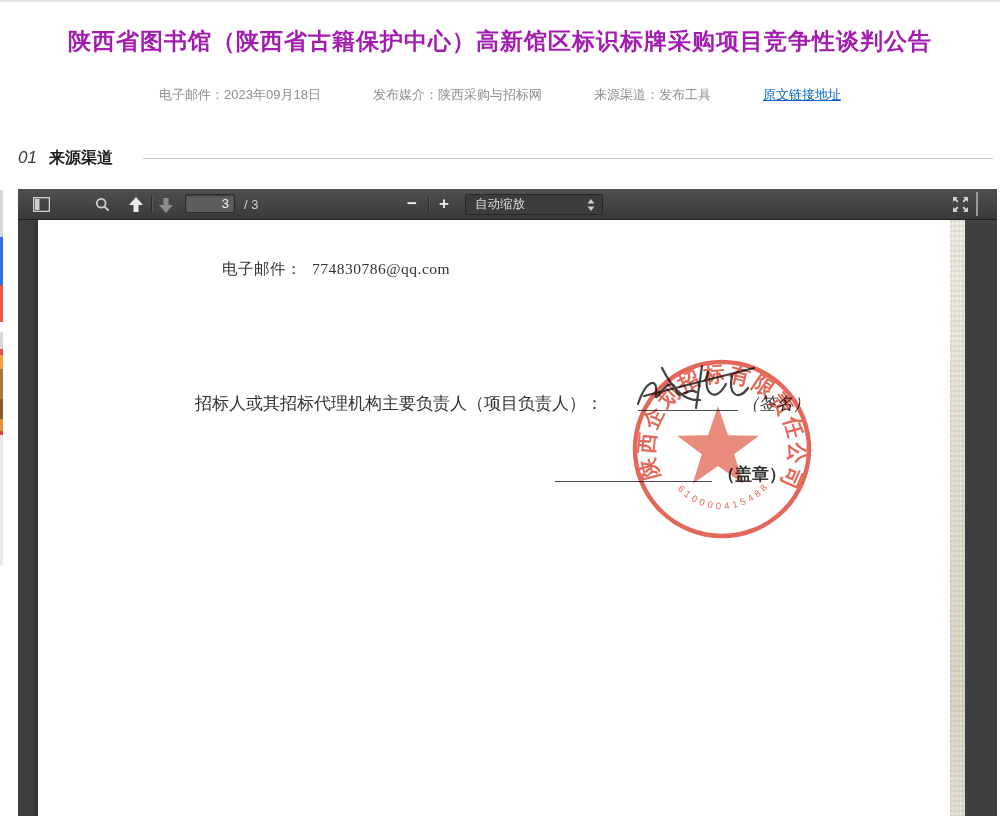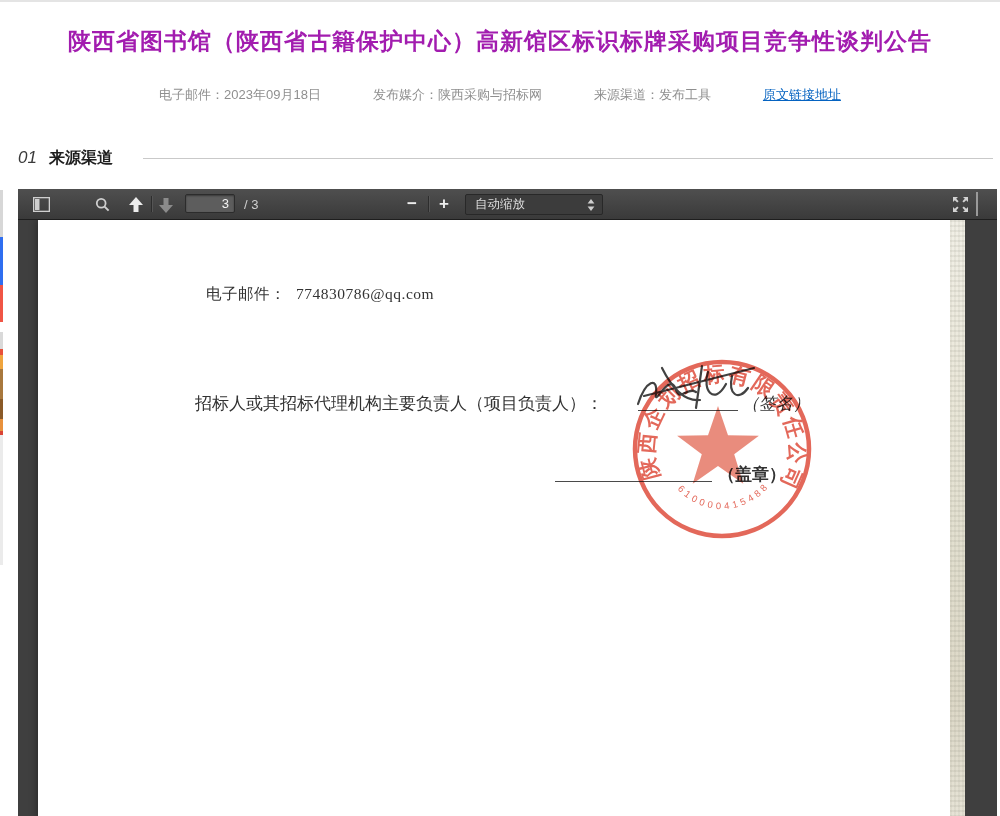--- a/index.html
+++ b/index.html
@@ -187,21 +187,21 @@
       </svg>
     </div>
 
     <div class="scroll-thumb"></div>
   </div>
 
   <div class="viewer-content">
 
     <div class="pdf-page">
 
-      <div class="doc-line doc-contact" style="left:168px;top:39px;margin-top:25px;">
+      <div class="doc-line doc-contact" style="left:184px;top:39px;">
         <span>电子邮件：</span><span class="val">774830786@qq.com</span>
       </div>
 
       <div class="doc-line" style="left:157px;top:172px;">招标人或其招标代理机构主要负责人（项目负责人）：</div>
       <div class="u-line" style="left:600px;top:172px;width:100px;height:19px;"></div>
       <div class="doc-line" style="left:704px;top:172px;font-style:italic;">（签名）</div>
 
       <div class="u-line" style="left:517px;top:243px;width:157px;height:19px;"></div>
       <div class="doc-line" style="left:680px;top:243px;font-weight:bold;">（盖章）</div>
 

